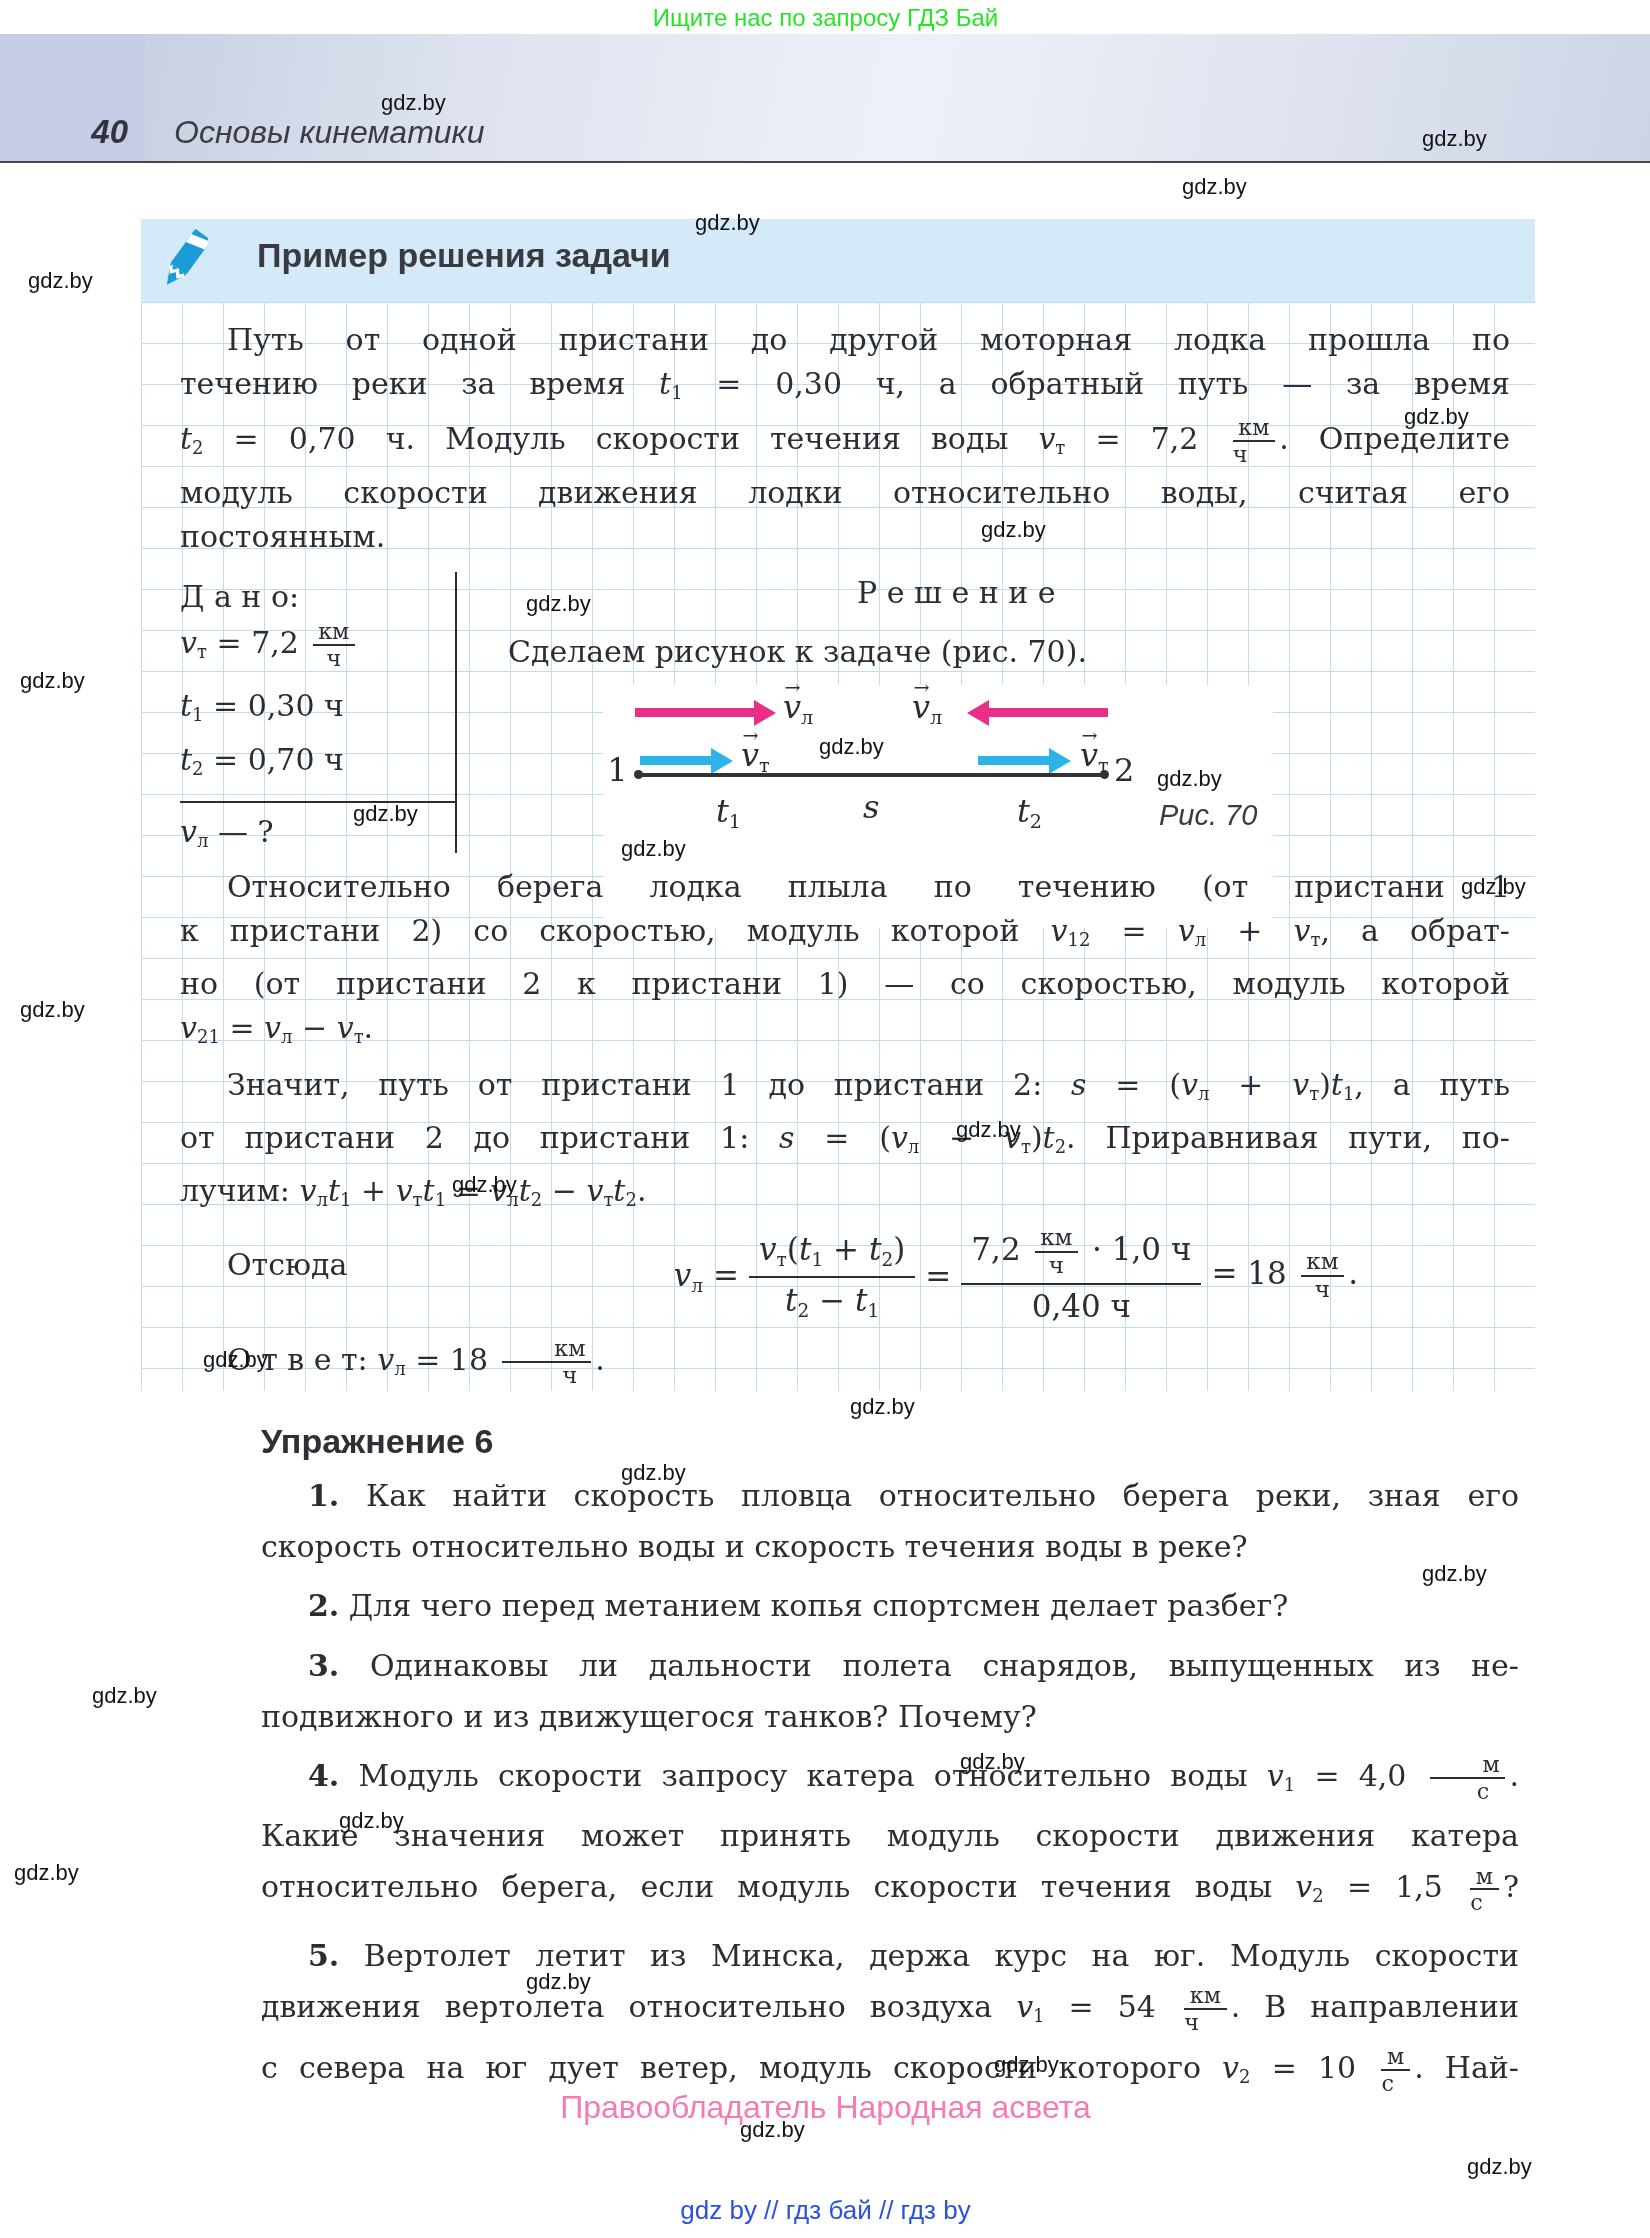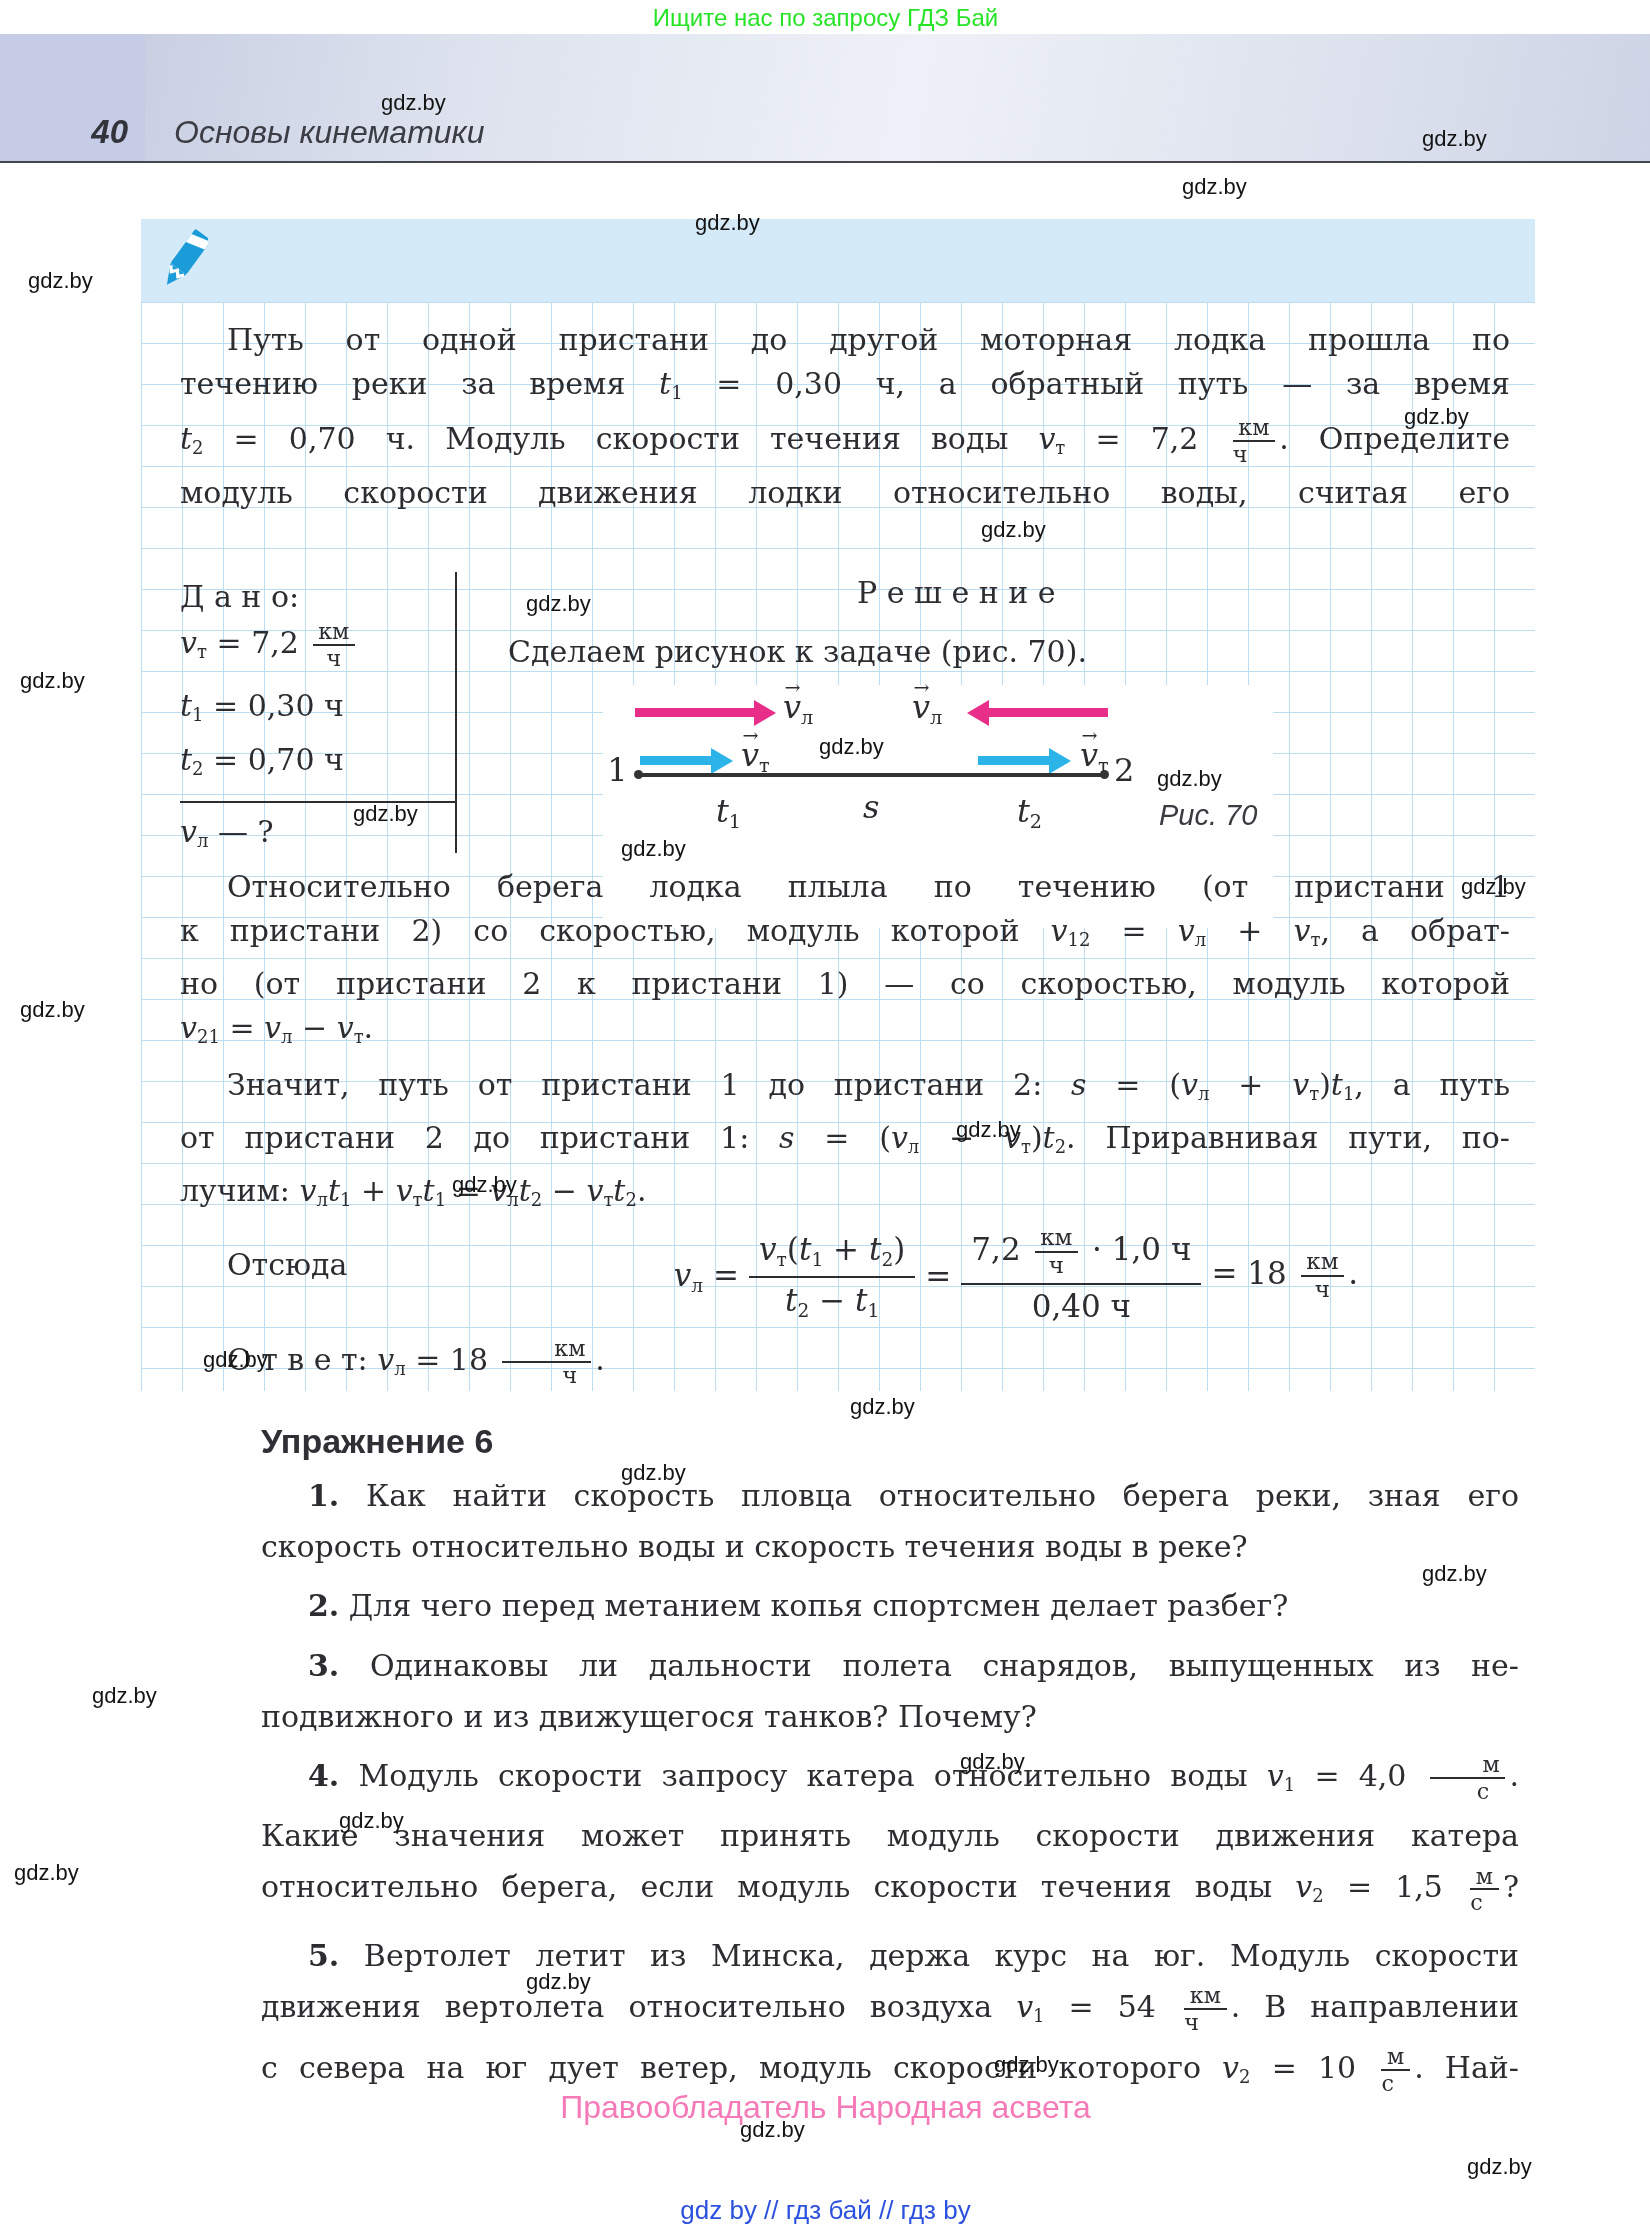--- a/index.html
+++ b/index.html
@@ -115,30 +115,32 @@
 <div class="exbox">
   <div class="exband">
     <svg class="pencil" width="49" height="69" viewBox="0 0 60 84">
       <g transform="rotate(36 30 42)">
         <rect x="19" y="2" width="24" height="52" rx="2" fill="#1b9bd8"></rect>
         <polygon points="19,10 43,4 43,16 19,22" fill="#ffffff"></polygon>
         <polygon points="19,54 43,54 31,78" fill="#1b9bd8"></polygon>
         <polyline points="21,56 26,62 31,56 36,62 41,56" fill="none" stroke="#ffffff" stroke-width="4"></polyline>
       </g>
     </svg>
+    <div class="extitle">Пример решения задачи</div>
   </div>
   <div class="exgrid"></div>
 
   <div class="excontent">
 
     <div class="problem">
       <div class="ln j ind"><span>Путь от одной пристани до другой моторная лодка прошла по</span></div>
       <div class="ln j"><span>течению реки за время </span><span class="i">t</span><span class="sub">1</span><span> = 0,30 ч, а обратный путь — за время</span></div>
       <div class="ln j"><span class="i">t</span><span class="sub">2</span><span> = 0,70 ч. Модуль скорости течения воды </span><span class="i">v</span><span class="sub">т</span><span> = 7,2 </span><span class="frac"><span class="fnum">км</span><span class="fden">ч</span></span><span>. Определите</span></div>
       <div class="ln j"><span>модуль скорости движения лодки относительно воды, считая его</span></div>
+      <div class="ln"><span>постоянным.</span></div>
     </div>
 
     <div class="dano">
       <div class="ln">Д а н о:</div>
       <div class="ln"><span class="i">v</span><span class="sub">т</span><span> = 7,2 </span><span class="frac"><span class="fnum">км</span><span class="fden">ч</span></span></div>
       <div class="ln dano-t1"><span class="i">t</span><span class="sub">1</span><span> = 0,30 ч</span></div>
       <div class="ln"><span class="i">t</span><span class="sub">2</span><span> = 0,70 ч</span></div>
       <div class="dano-rule"></div>
       <div class="ln"><span class="i">v</span><span class="sub">л</span><span> — ?</span></div>
     </div>

